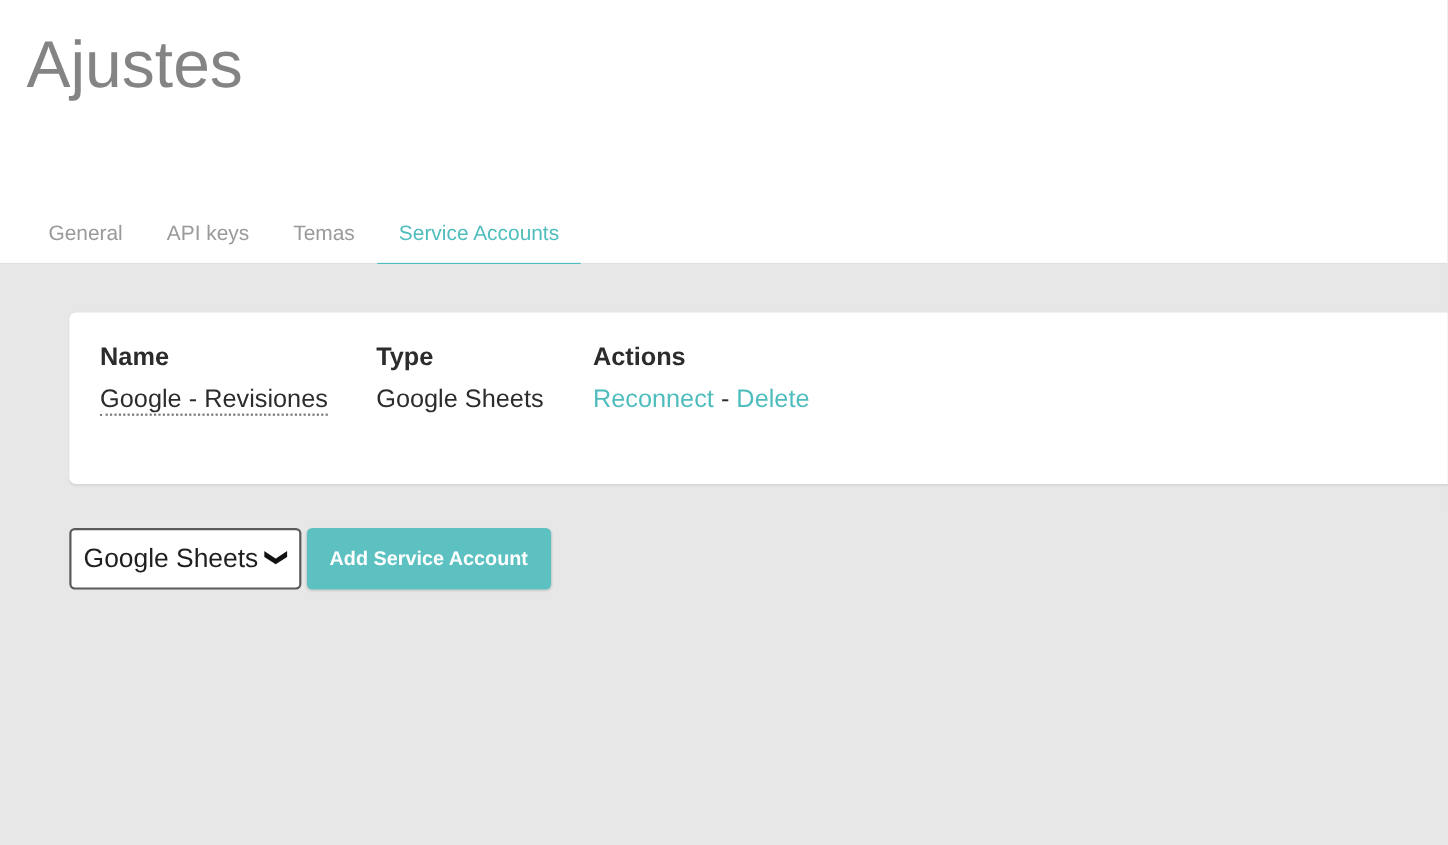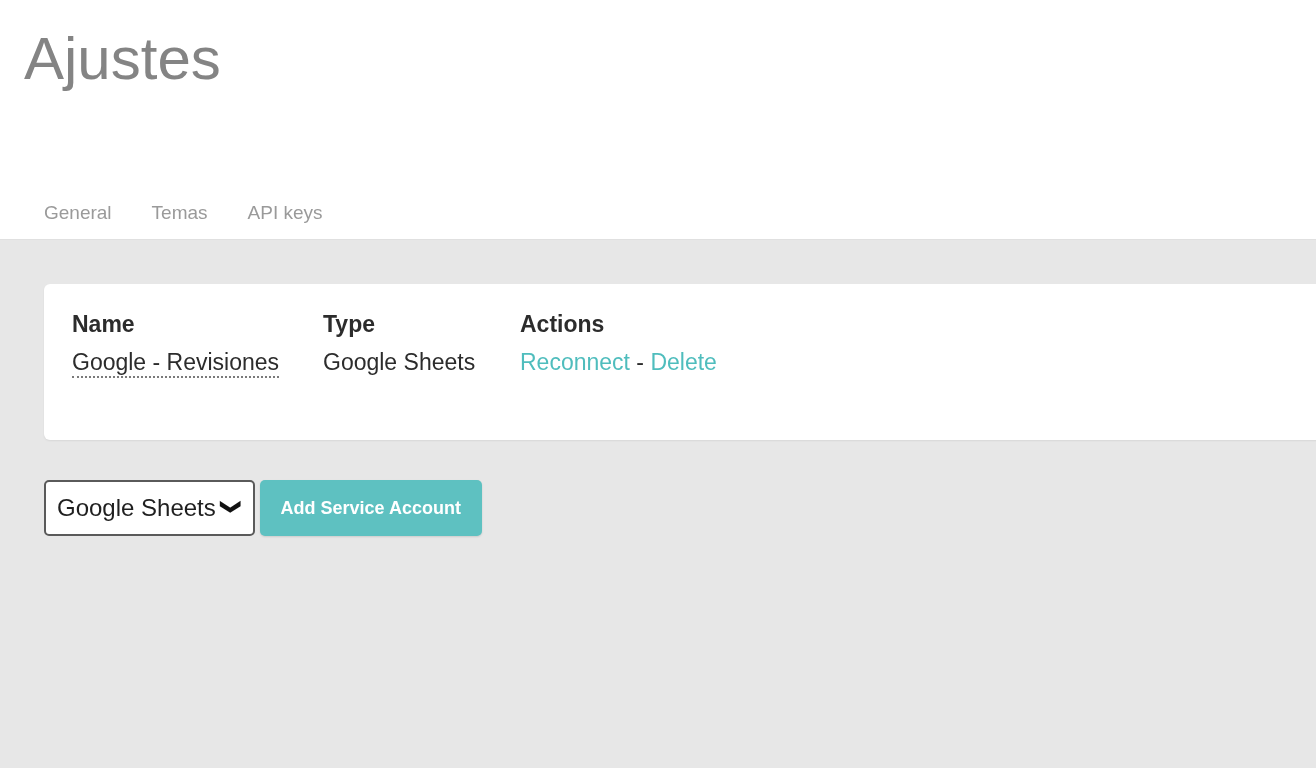--- a/index.html
+++ b/index.html
@@ -58,20 +58,21 @@
     color: #4fbdbd;
     border-bottom-color: #4fbdbd;
   }
 
   
   #content {
     position: relative;
     height: 528px;
     background: #e7e7e7;
     padding-top: 0;
+    margin-left: 19px;
   }
 
   #accounts-card {
     position: absolute;
     left: 44px;
     top: 44px;
     right: -40px;           
     height: 156px;
     background: #ffffff;
     border-radius: 6px;
@@ -165,22 +166,23 @@
   }
 </style>
 </head>
 <body>
 
 <div id="header">
   <div id="page-title">Ajustes</div>
 
   <div id="tabs">
     <div class="tab">General</div>
+    <div class="tab">API keys</div>
     <div class="tab">Temas</div>
-    <div class="tab">API keys</div>
+    <div class="tab active">Service Accounts</div>
   </div>
 </div>
 
 <div id="content">
 
   <div id="accounts-card">
     <table class="accounts">
       <thead>
         <tr>
           <th class="col-name">Name</th>

